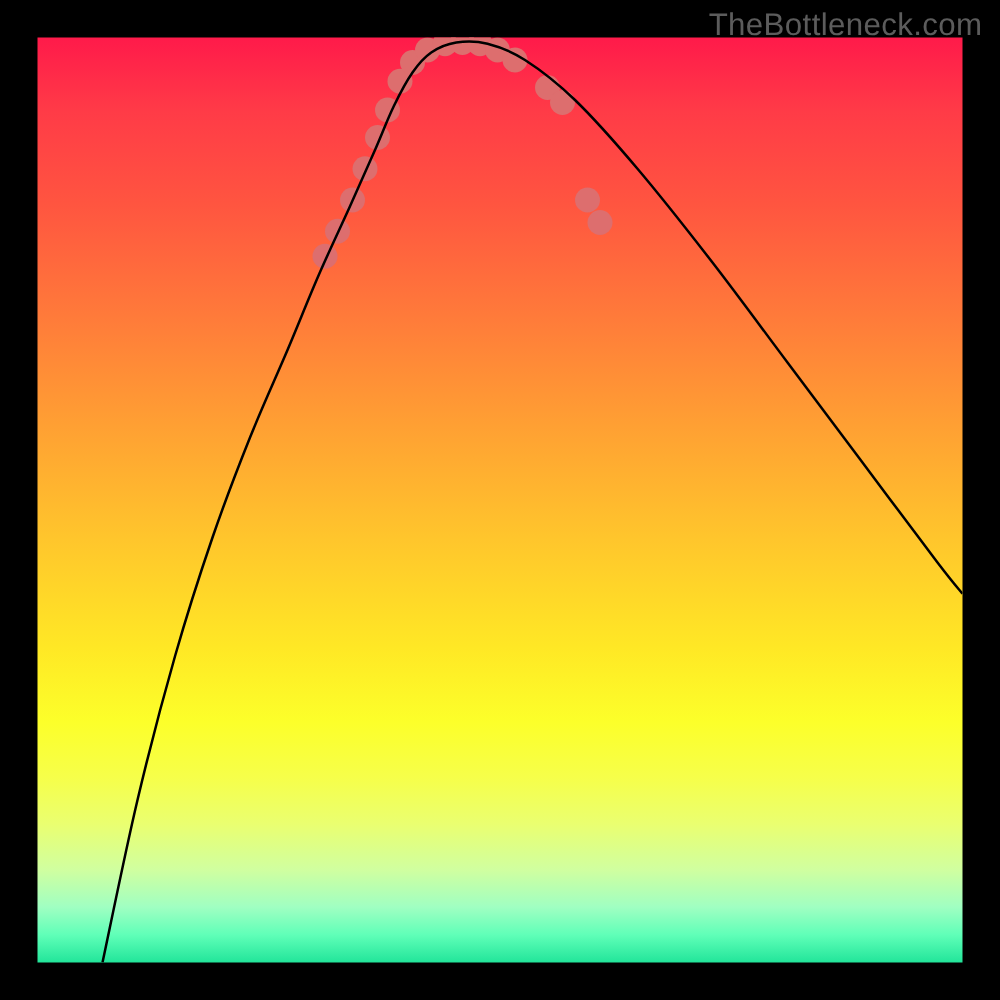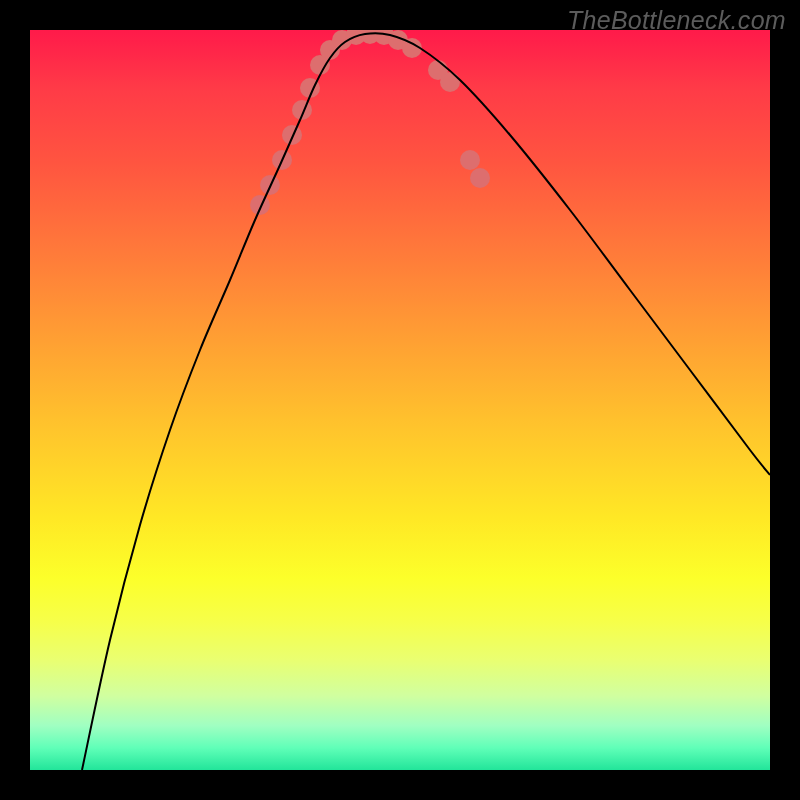--- a/index.html
+++ b/index.html
@@ -7,21 +7,20 @@
     padding: 0;
     width: 800px;
     height: 800px;
     overflow: hidden;
   }
   .chart-container {
     position: relative;
     width: 800px;
     height: 800px;
     background: #000000;
-    font-style: italic;
   }
   .plot-area {
     position: absolute;
     left: 30px;
     top: 30px;
     width: 740px;
     height: 740px;
     background: linear-gradient(to bottom,
       #ff1a4a 0%,
       #ff3b47 8%,

